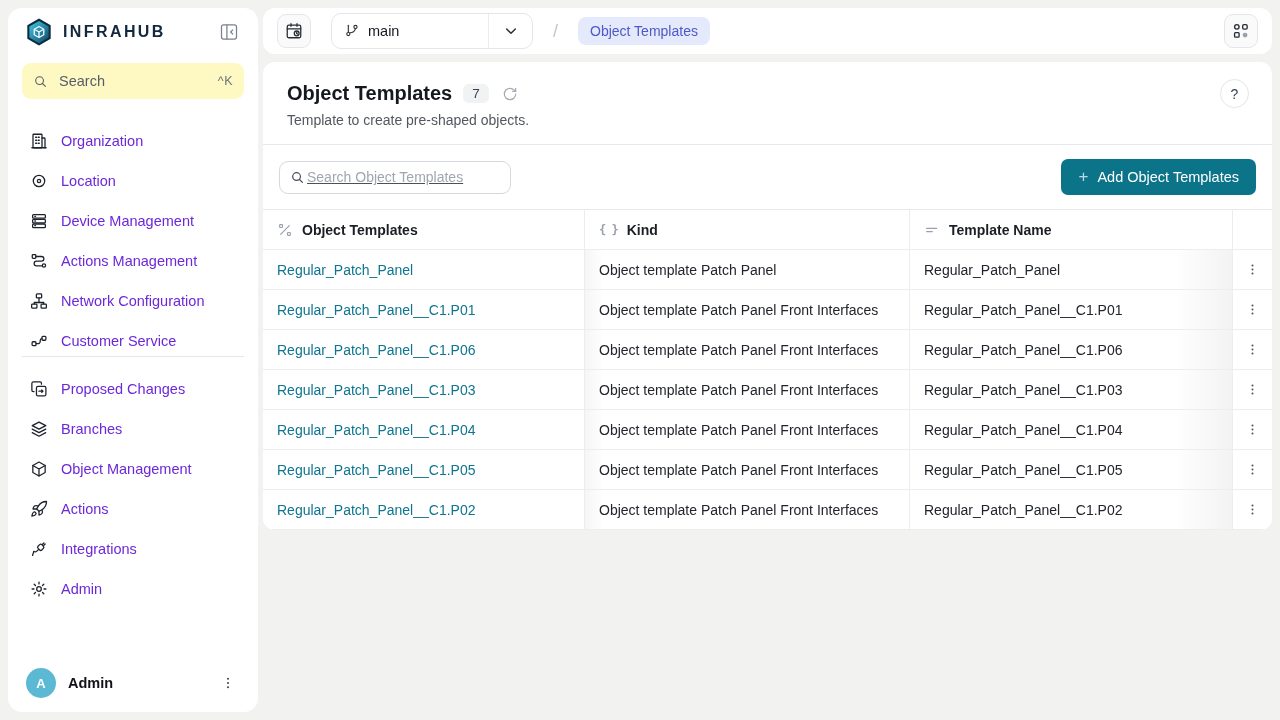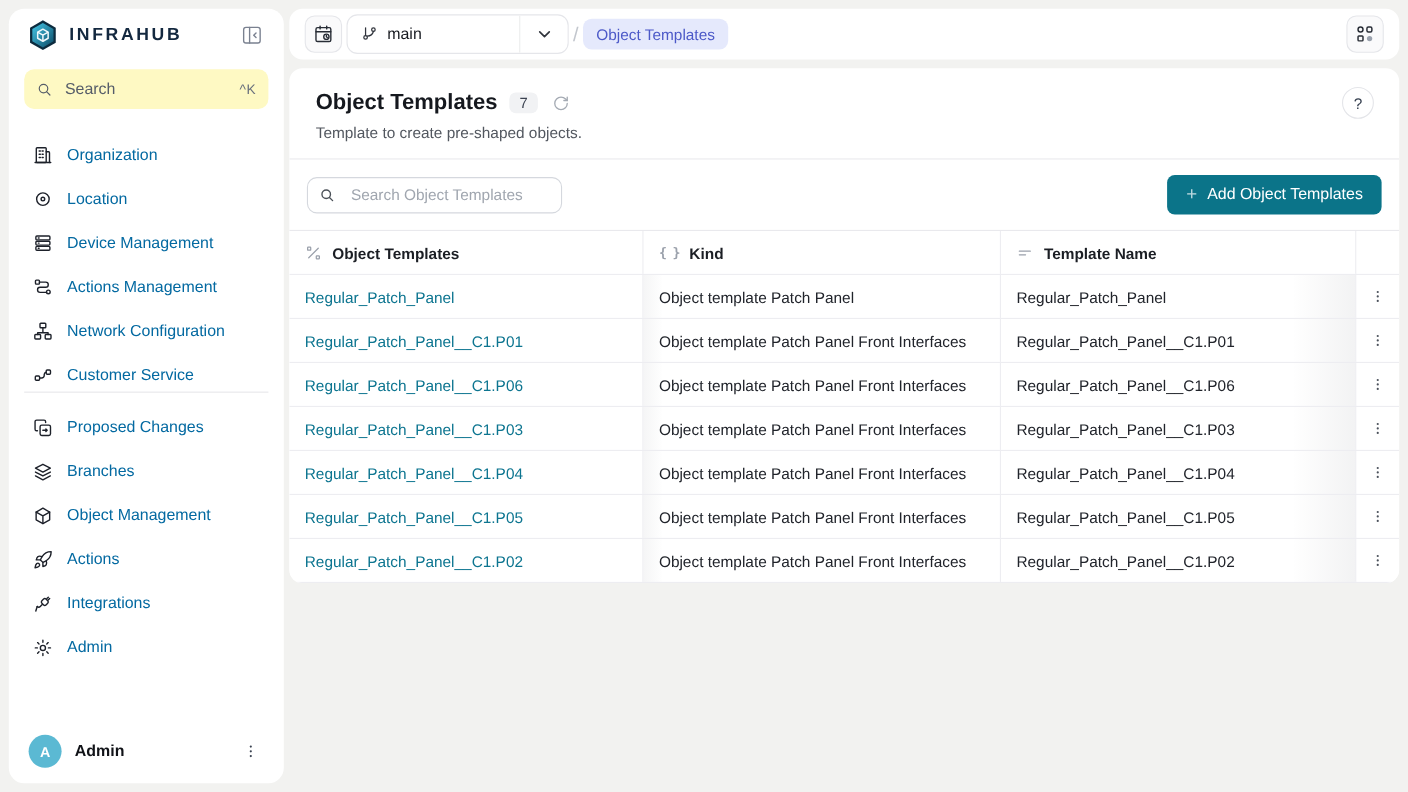--- a/index.html
+++ b/index.html
@@ -34,37 +34,37 @@
   .side-search { margin:12px 2px 6px; height:36px; background:#fef9c3; border-radius:9px;
     display:flex; align-items:center; gap:9px; padding:0 11px; color:#565d69; cursor:pointer; }
   .side-search input { border:none; outline:none; background:transparent; flex:1; min-width:0;
     font-size:14.5px; font-family:inherit; color:#30343c; }
   .side-search input::placeholder { color:#565d69; }
   .kbd-hint { font-size:12.5px; color:#6a717d; letter-spacing:.5px; }
 
   .menu { display:flex; flex-direction:column; }
   .menu.clipped { margin-top:16px; height:228px; overflow:hidden; }
   .menu-item { display:flex; align-items:center; gap:13px; height:40px; flex:none;
-    padding:0 10px; border-radius:8px; font-size:14.5px; color:#0369a1; cursor:pointer; }
+    padding:0 10px; border-radius:8px; font-size:14.5px; color:#6d28d9; cursor:pointer; }
   .menu-item .i { color:#1d212a; }
   .side-divider { border:none; border-top:1px solid #e7e7ea; margin:7px 2px; }
   .menu.secondary { margin-top:5px; }
 
   .user-row { margin-top:auto; display:flex; align-items:center; gap:12px; padding:4px 6px 2px; }
   .avatar { width:30px; height:30px; border-radius:50%; background:#5bb9d3; color:#fff;
     display:flex; align-items:center; justify-content:center; font-size:13px; font-weight:600; flex:none; }
   .user-name { font-size:14.5px; font-weight:700; color:#111318; }
   .kebab-btn { margin-left:auto; border:none; background:none; padding:4px; cursor:pointer; color:#394150;
     display:flex; align-items:center; }
 
   
   .main { flex:1; min-width:0; display:flex; flex-direction:column; gap:8px; }
 
   .topbar { height:46px; flex:none; background:#fff; border-radius:12px;
-    display:flex; align-items:center; gap:4px; padding:0 14px; }
+    display:flex; align-items:center; gap:20px; padding:0 14px; }
   .icon-btn { width:34px; height:34px; border:1px solid #e5e6ea; background:#fafafb; border-radius:9px;
     display:flex; align-items:center; justify-content:center; color:#272c35; cursor:pointer; flex:none; }
   .branch-select { height:36px; width:202px; border:1px solid #e5e6ea; background:#fff; border-radius:10px;
     display:flex; align-items:center; cursor:pointer; overflow:hidden; flex:none; }
   .branch-left { display:flex; align-items:center; gap:8px; padding:0 12px; flex:1; color:#16191f; font-size:14.5px; }
   .branch-left .i { width:16px; height:16px; color:#30343c; }
   .branch-caret { width:44px; align-self:stretch; border-left:1px solid #eceded;
     display:flex; align-items:center; justify-content:center; color:#30343c; }
   .crumb-sep { color:#c2c6cd; font-size:18px; font-weight:300; }
   .crumb-badge { background:#e5e9fc; color:#4c59c8; font-size:14px; padding:6px 12px;
@@ -79,21 +79,21 @@
   .page-title { margin:0; font-size:20px; line-height:25px; font-weight:700; color:#15181e; }
   .count-badge { background:#f1f2f4; border-radius:6px; padding:2px 9px; font-size:13.5px; color:#3b4250; }
   .refresh-btn { border:none; background:none; padding:2px; color:#a4aab3; cursor:pointer; display:flex; }
   .subtitle { margin-top:6px; font-size:14px; color:#52575f; }
   .help-btn { position:absolute; top:17px; right:23px; width:29px; height:29px; border-radius:50%;
     border:1px solid #e4e5e9; background:#fff; color:#374151; font-size:14px; font-family:inherit;
     display:flex; align-items:center; justify-content:center; cursor:pointer; }
 
   .toolbar { display:flex; align-items:center; justify-content:space-between; padding:14px 16px; }
   .search-box { width:232px; height:33px; border:1px solid #d5d8de; border-radius:9px;
-    display:flex; align-items:center; gap:12px; padding:0 10px; color:#4b5158; background:#fff; }
+    display:flex; align-items:center; gap:0; padding:0 10px; color:#4b5158; background:#fff;text-decoration:underline; }
   .search-box input { border:none; outline:none; flex:1; min-width:0; font-size:14px;
     font-family:inherit; color:#30343c; background:transparent; }
   .search-box input::placeholder { color:#a0a6af; }
   .add-btn { height:36px; border:none; border-radius:7px; background:#0b7489; color:#fff;
     display:flex; align-items:center; gap:9px; padding:0 17px; font-size:14.5px; font-weight:500;
     font-family:inherit; cursor:pointer; }
   .add-btn .plus { color:rgba(255,255,255,.72); font-size:17px; font-weight:400; margin-top:-1px; }
 
   
   .table { border-top:1px solid #e9e9ed; font-size:14px; }

